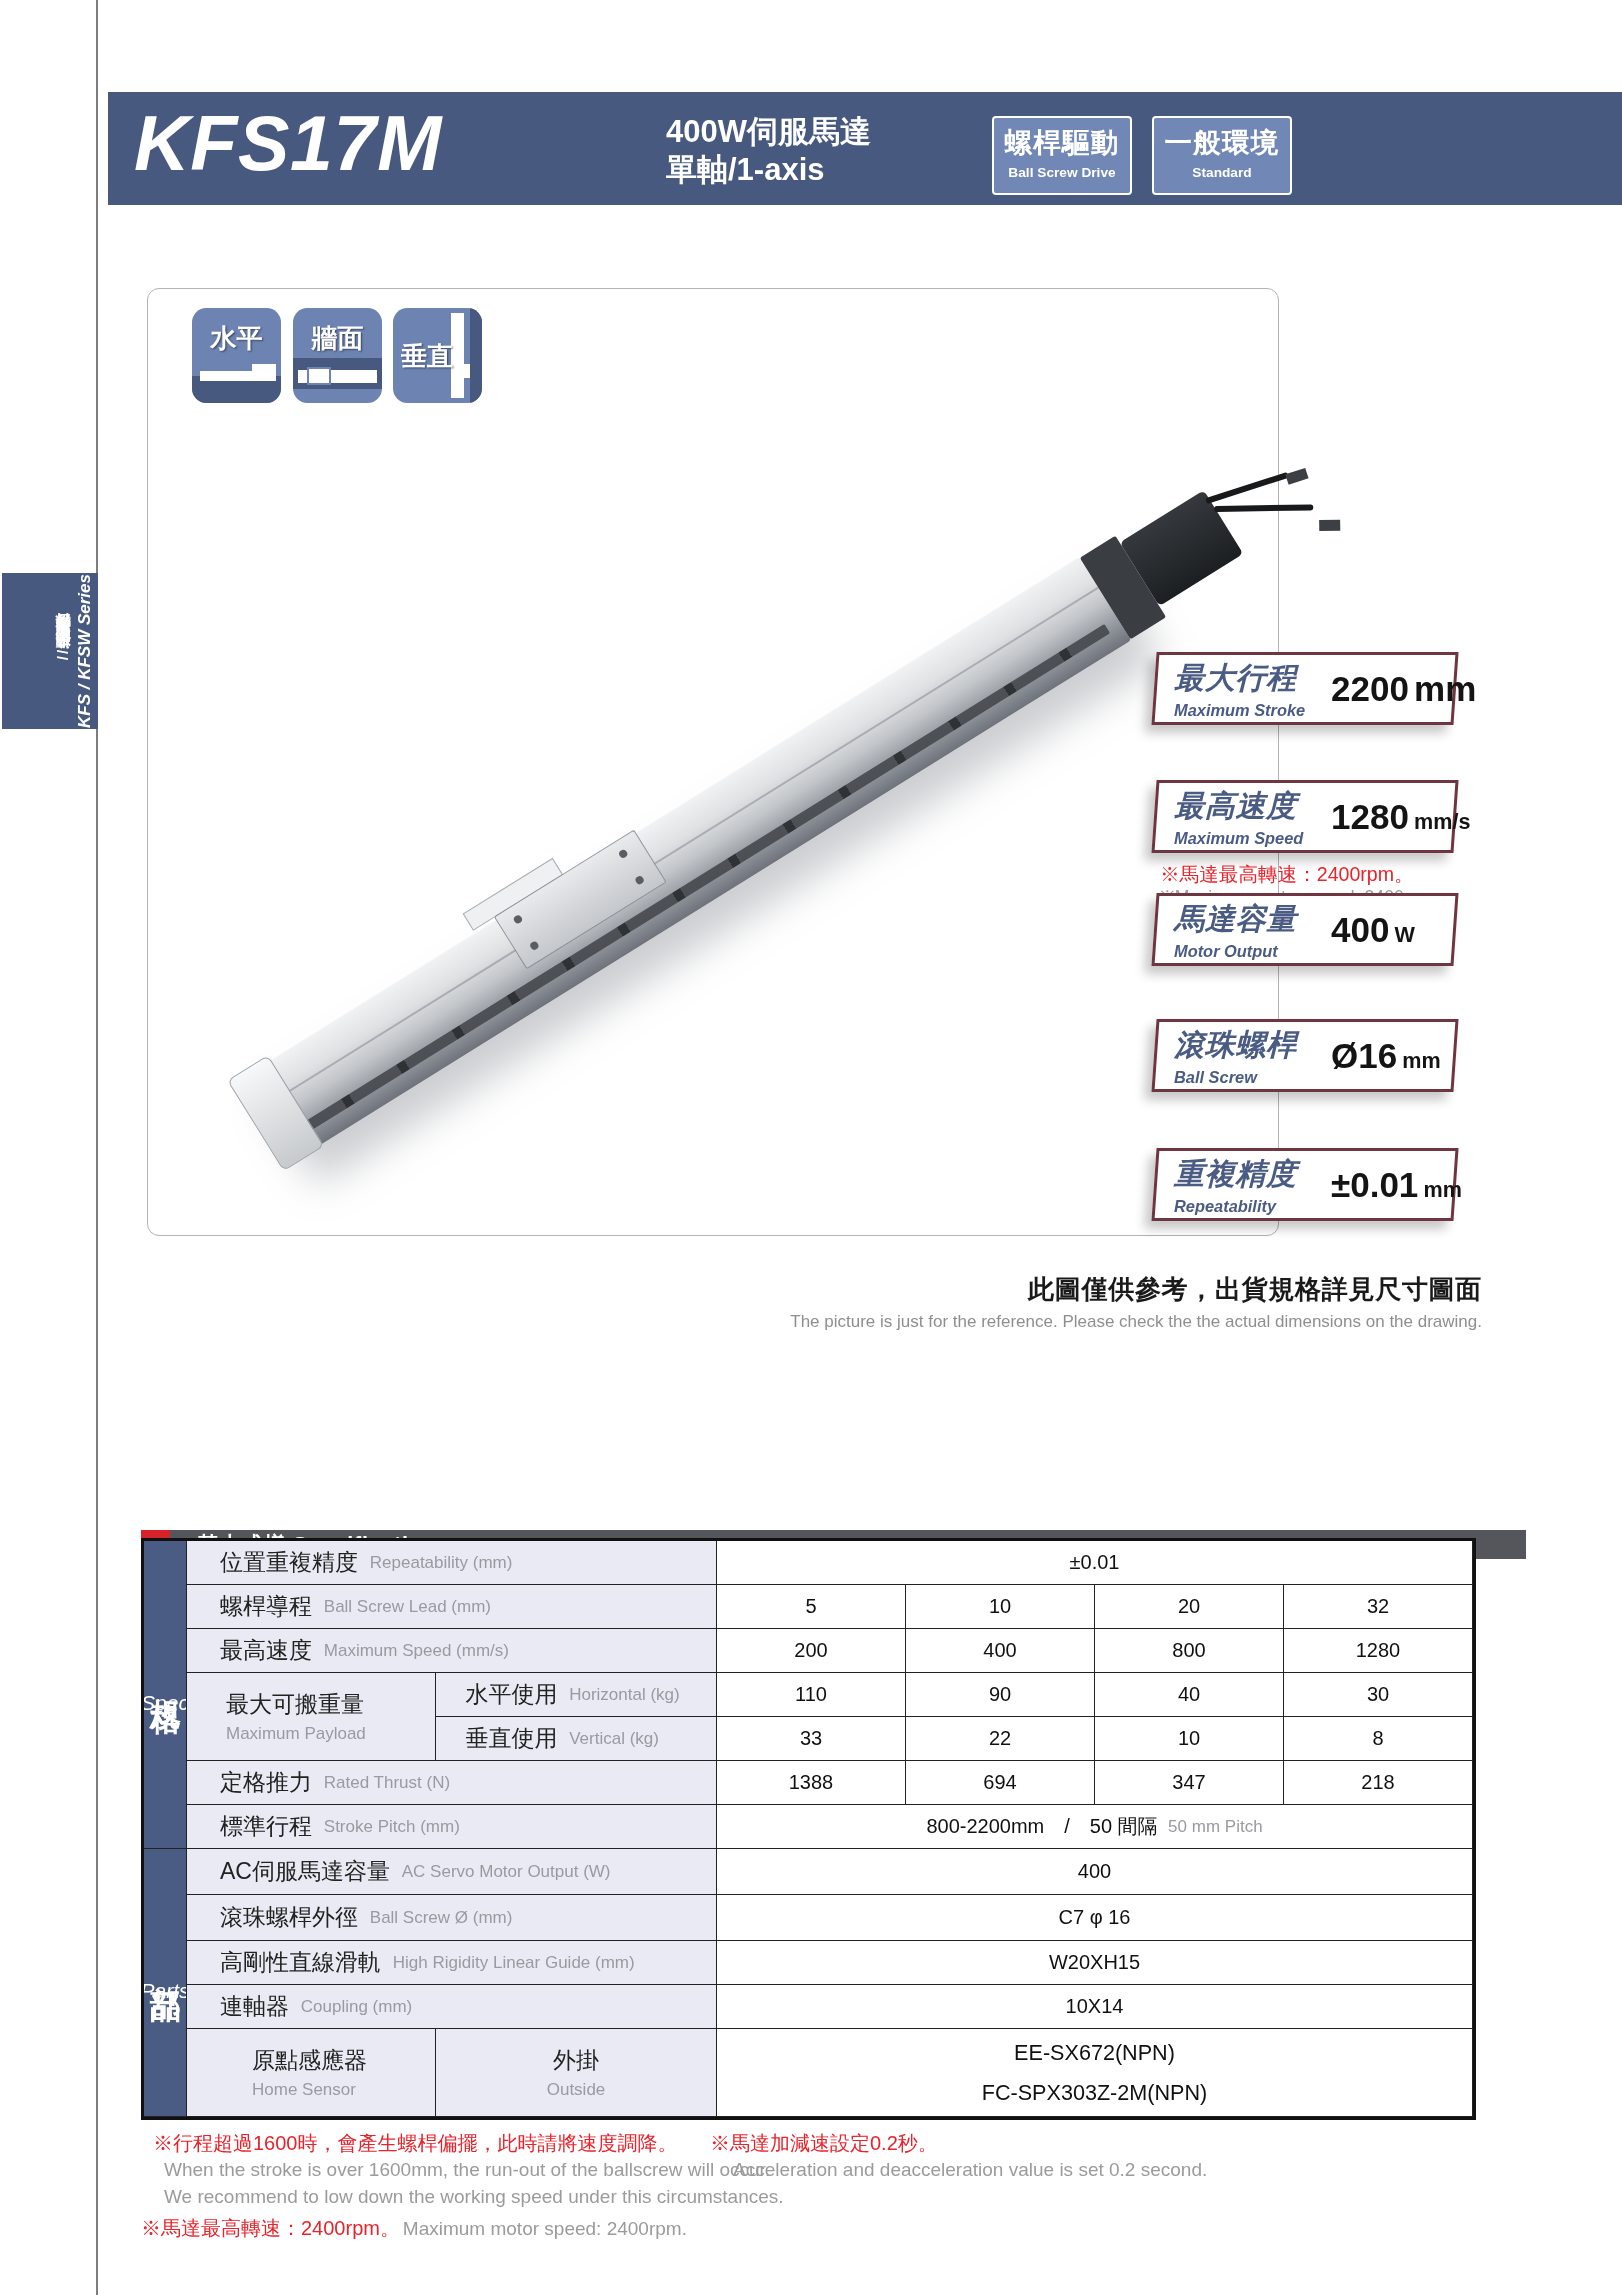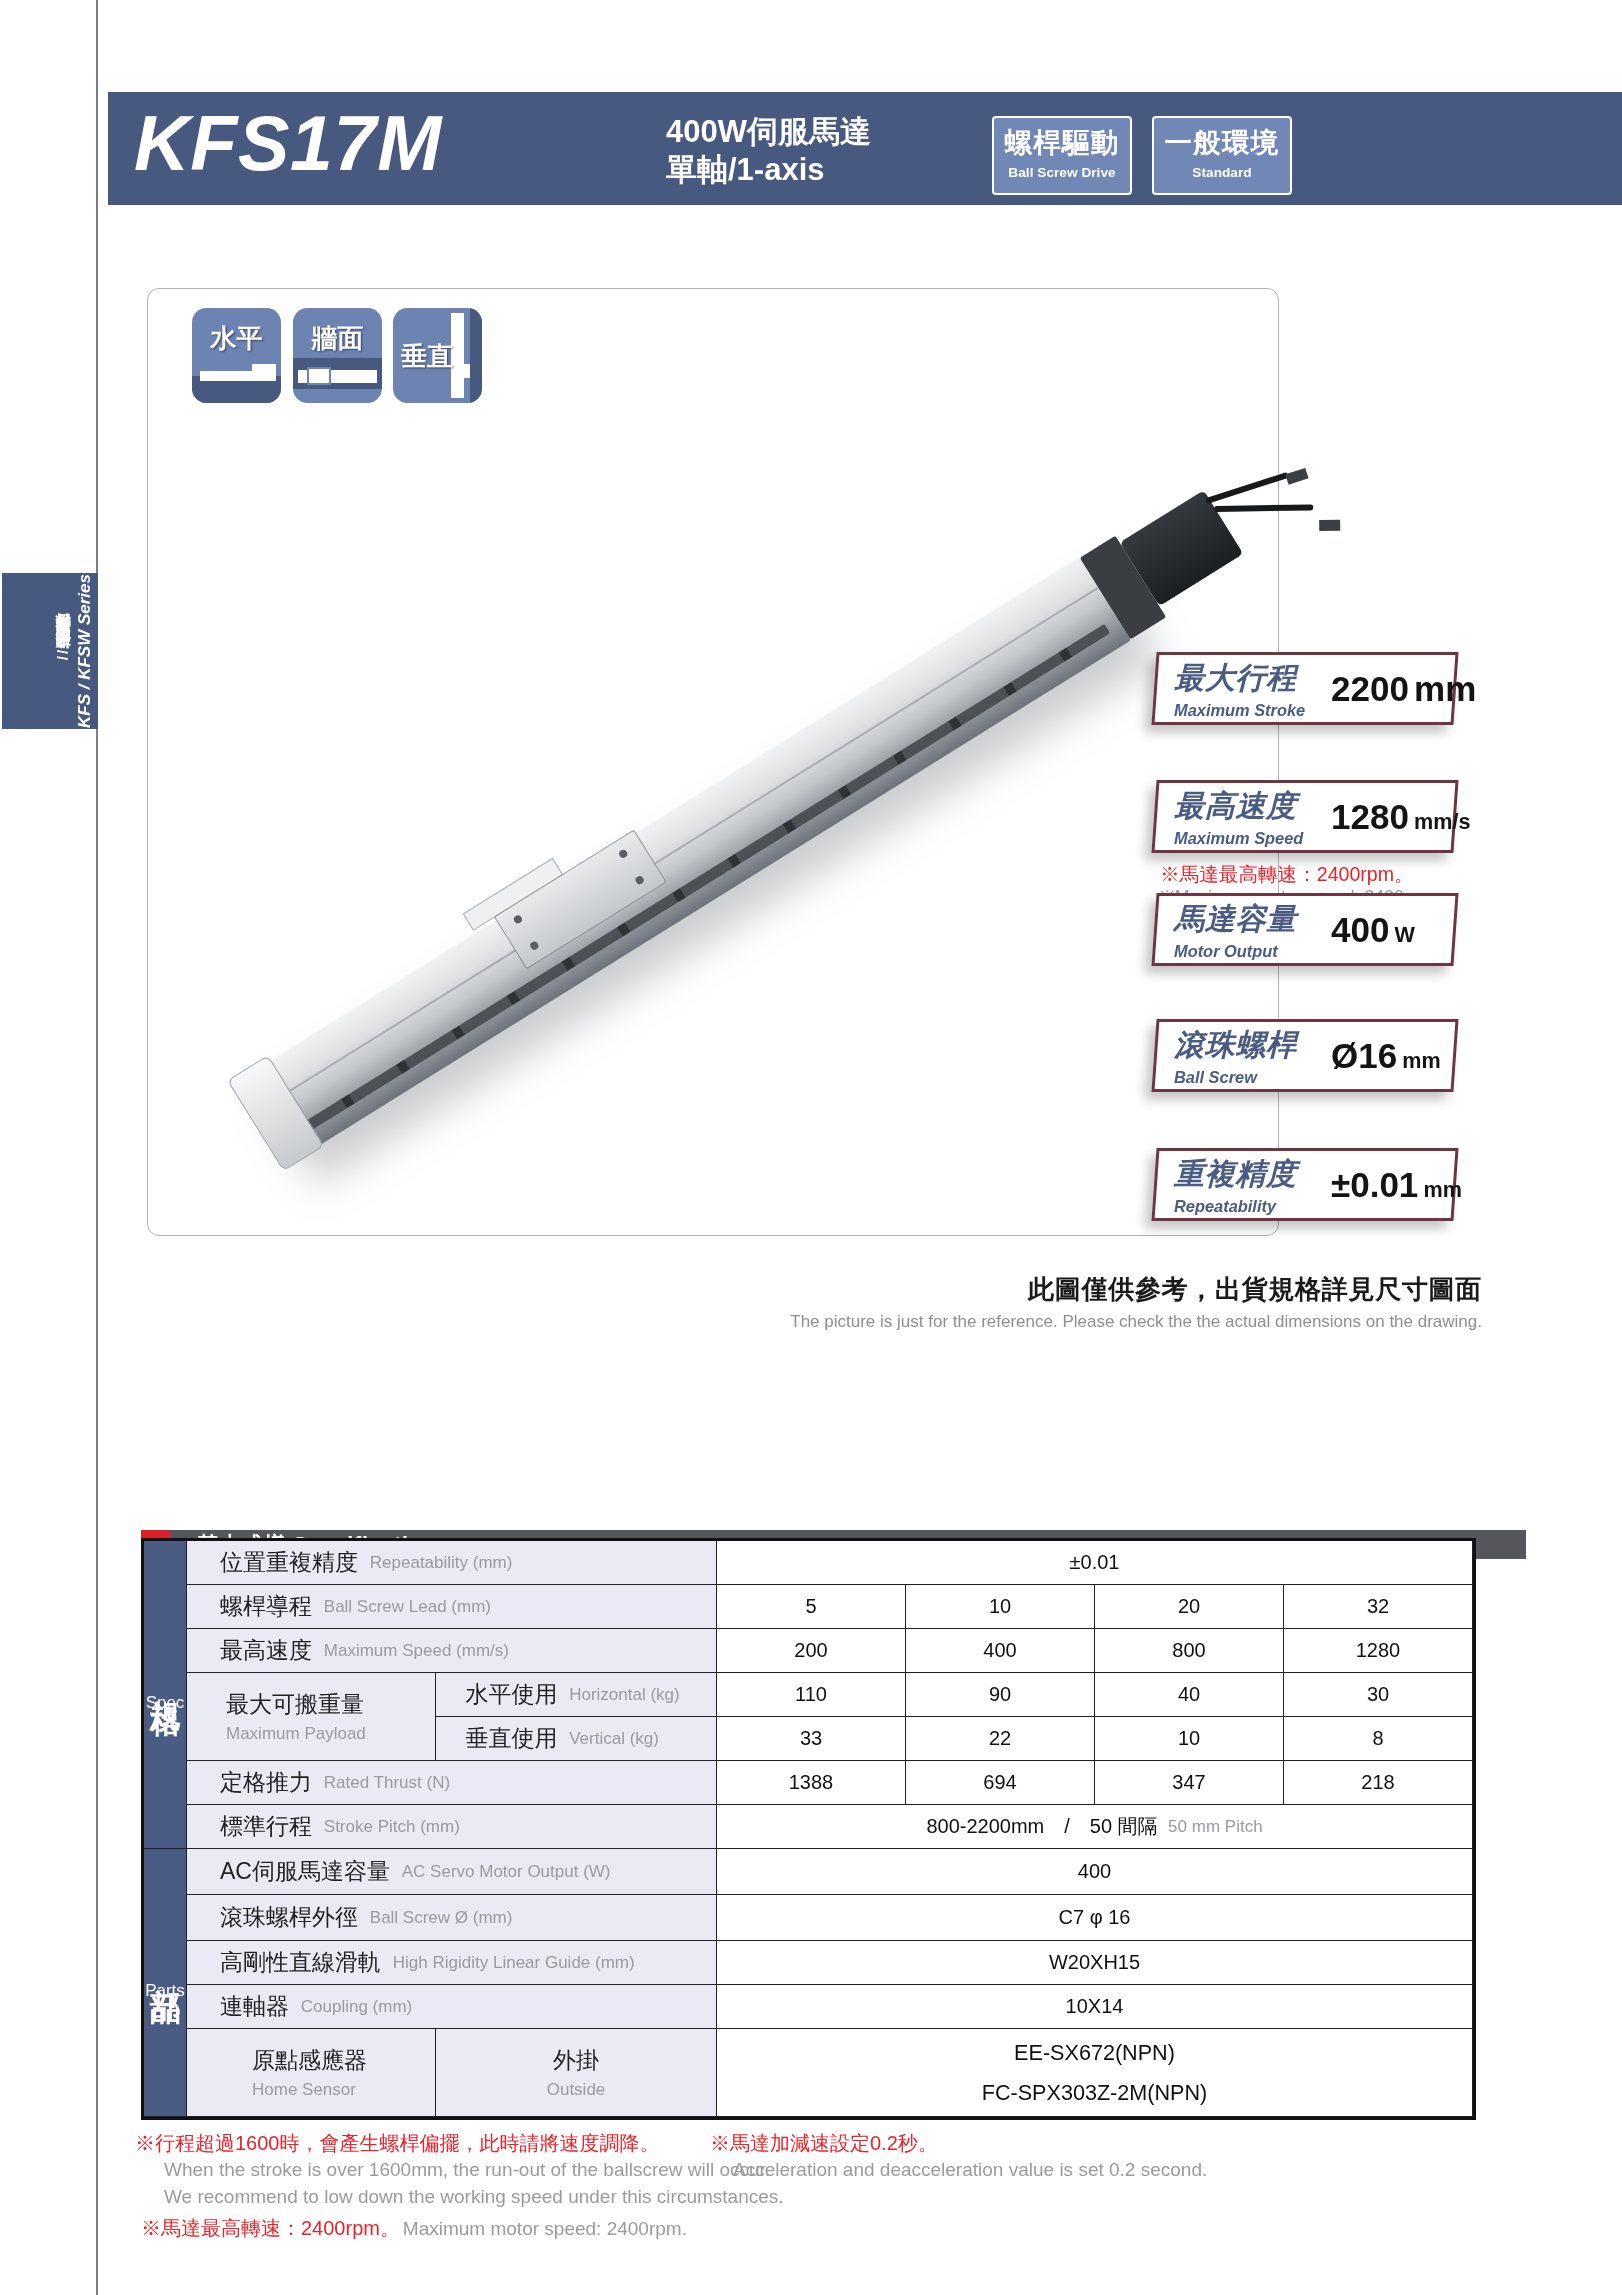--- a/index.html
+++ b/index.html
@@ -91,21 +91,21 @@
   .secbar-red { position:absolute; left:0; top:0; width:29px; height:29px; background:#d7222a; }
   .secbar-title { color:#fff; font-size:21.6px; font-weight:bold; line-height:29px; margin-left:56px; letter-spacing:0.7px; }
 
   
   .spec-table { position:absolute; left:141px; top:1538px; width:1335px; border:3.3px solid #111;
       display:grid; grid-template-columns:43px 249px 281px 1fr 1fr 1fr 1fr;
       grid-template-rows:44px 44px 44px 44px 44px 44px 44px 46px 46px 44px 44px 88px; background:#fff; }
   .cell { border-right:1.3px solid #222; border-bottom:1.3px solid #222; display:flex; align-items:center; overflow:hidden; }
   .cell.g { background:#4a5c84; color:#fff; flex-direction:column; justify-content:center; gap:6.5px; border-right:1.3px solid #222; }
   .g-zh { writing-mode:vertical-rl; font-size:31px; font-weight:bold; letter-spacing:5.2px; }
-  .g-en { font-size:17px; }
+  .g-en { font-size:21px;font-style:italic; }
   .cell.l { background:#e9eaf3; padding-left:33px; gap:11.8px; }
   .cell.l .zh { font-size:23px; color:#222; white-space:nowrap; }
   .cell.l .en { font-size:17px; color:#9a9aa0; white-space:nowrap; }
   .cell.l.sub { padding-left:29.4px; }
   .cell.l.stack { flex-direction:column; align-items:flex-start; justify-content:center; padding-left:39px; gap:3.9px; }
   .cell.l.stack2 { flex-direction:column; align-items:center; justify-content:center; padding-left:0; gap:3.9px; }
   .cell.v { background:#fff; justify-content:center; font-size:20px; color:#111; gap:10.5px; }
   .v .sub-gray { font-size:17px; color:#9a9aa0; }
   .v.twolines { flex-direction:column; justify-content:center; font-size:21.6px; line-height:1.35; }
 
@@ -358,21 +358,21 @@
     <div class="cell l stack2" style="grid-column:3;grid-row:12">
       <span class="zh">外掛</span>
       <span class="en">Outside</span>
     </div>
     <div class="cell v twolines" style="grid-column:4/8;grid-row:12">
       <span>EE-SX672(NPN)</span>
       <span>FC-SPX303Z-2M(NPN)</span>
     </div>
   </div>
 
-  <div class="fn fn-red" style="left:135px;top:2130px">※行程超過1600時，會產生螺桿偏擺，此時請將速度調降。</div>
+  <div class="fn fn-red" style="left:153px;top:2130px">※行程超過1600時，會產生螺桿偏擺，此時請將速度調降。</div>
   <div class="fn fn-gray" style="left:164px;top:2159px">When the stroke is over 1600mm, the run-out of the ballscrew will occur.</div>
   <div class="fn fn-gray" style="left:164px;top:2186px">We recommend to low down the working speed under this circumstances.</div>
   <div class="fn" style="left:141px;top:2215px">
     <span class="fn-red">※馬達最高轉速：2400rpm。</span>
     <span class="fn-gray">Maximum motor speed: 2400rpm.</span>
   </div>
   <div class="fn fn-red" style="left:710px;top:2130px">※馬達加減速設定0.2秒。</div>
   <div class="fn fn-gray" style="left:733px;top:2159px">Acceleration and deacceleration value is set 0.2 second.</div>
 
 </div>

